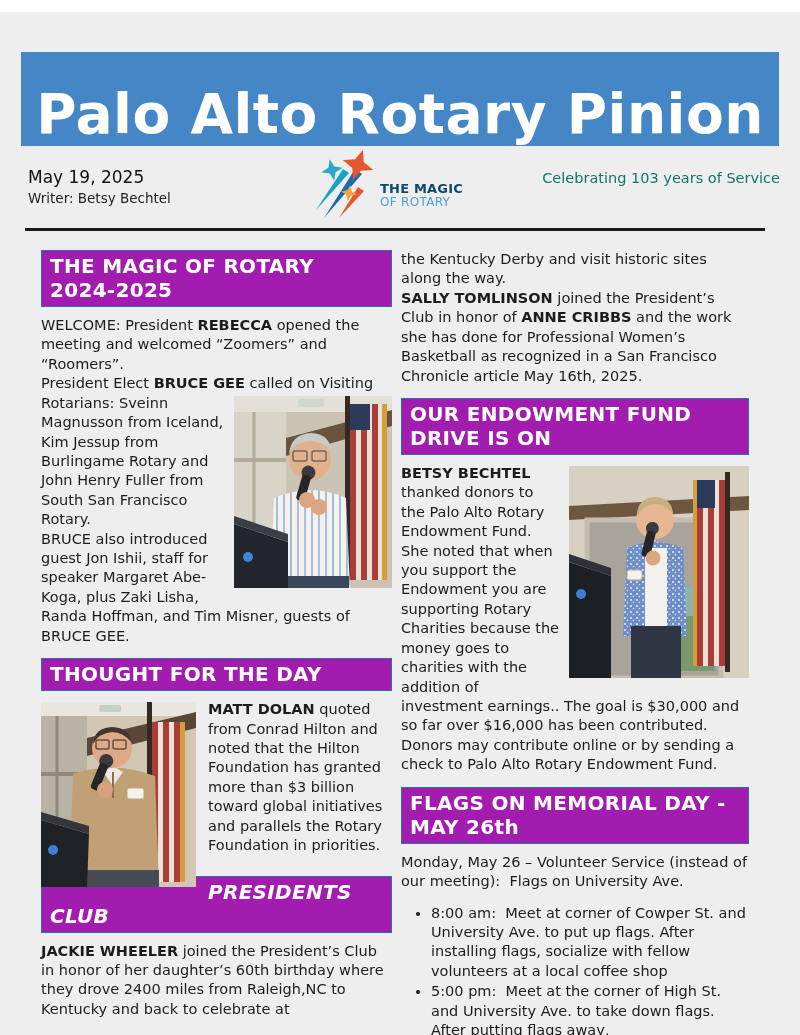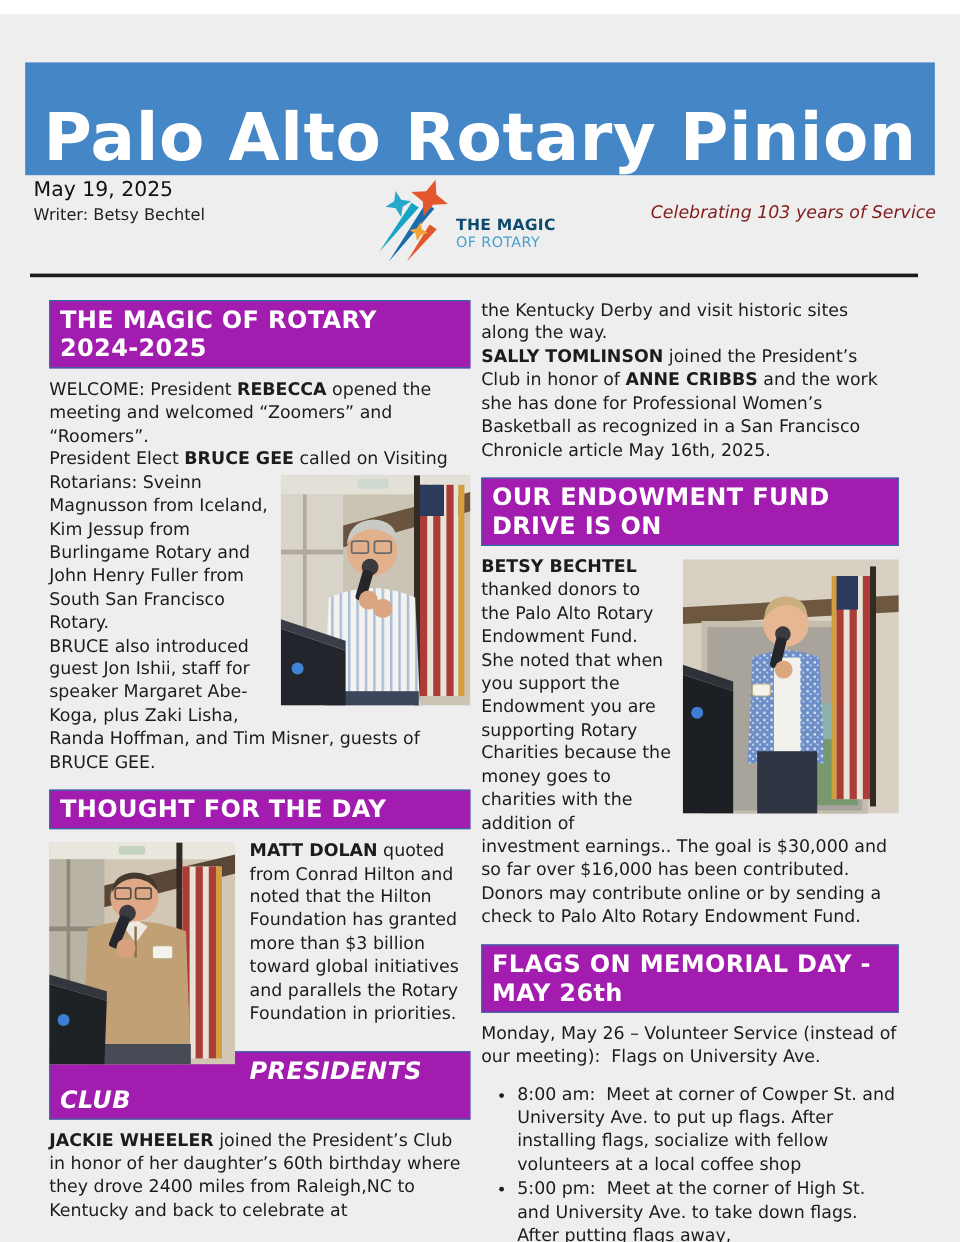--- a/index.html
+++ b/index.html
@@ -9,28 +9,28 @@
   }
   .topstrip{position:absolute;top:0;left:0;width:800px;height:12px;background:#ffffff;}
   .banner{
     position:absolute;left:21px;top:52px;width:758px;height:94px;background:#4486c6;
     display:flex;align-items:flex-end;justify-content:center;
   }
   .banner .title{
     color:#ffffff;font-weight:bold;font-size:55px;letter-spacing:0.5px;white-space:nowrap;
   }
   .meta{position:absolute;left:0;top:148px;width:800px;height:80px;}
-  .meta-left{position:absolute;left:28px;top:0;}
+  .meta-left{position:absolute;left:28px;top:19px;}
   .date{font-size:17px;color:#111;}
   .writer{font-size:13.5px;margin-top:3px;color:#222;}
   .logo{position:absolute;left:316px;top:0;display:flex;align-items:center;}
   .logo-text{margin-left:2px;margin-top:18px;line-height:1.05;}
   .logo-l1{font-size:13px;font-weight:bold;color:#0c4a6e;letter-spacing:0.2px;}
   .logo-l2{font-size:12px;color:#49a0d4;letter-spacing:0.3px;}
-  .tagline{position:absolute;right:20px;top:22px;font-size:14.5px;font-style:italic;color:#7f1d1d;}
+  .tagline{position:absolute;right:20px;top:22px;font-size:14.5px;color:#0f766e;}
   .rule{position:absolute;left:25px;top:228px;width:740px;height:3px;background:#1b1b1b;}
   .columns{position:absolute;left:41px;top:250px;width:708px;display:flex;gap:9px;}
   .col-left{width:351px;}
   .col-right{width:348px;}
   .sec-h{
     background:#a21caf;border:1px solid #2e6da4;color:#ffffff;font-weight:bold;
     font-size:20px;padding:3px 8px 4px 8px;letter-spacing:0.3px;margin:0 0 9px 0;
   }
   .mt-sm{margin-top:8px;}
   .mt-lg{margin-top:20px;font-style:italic;}

